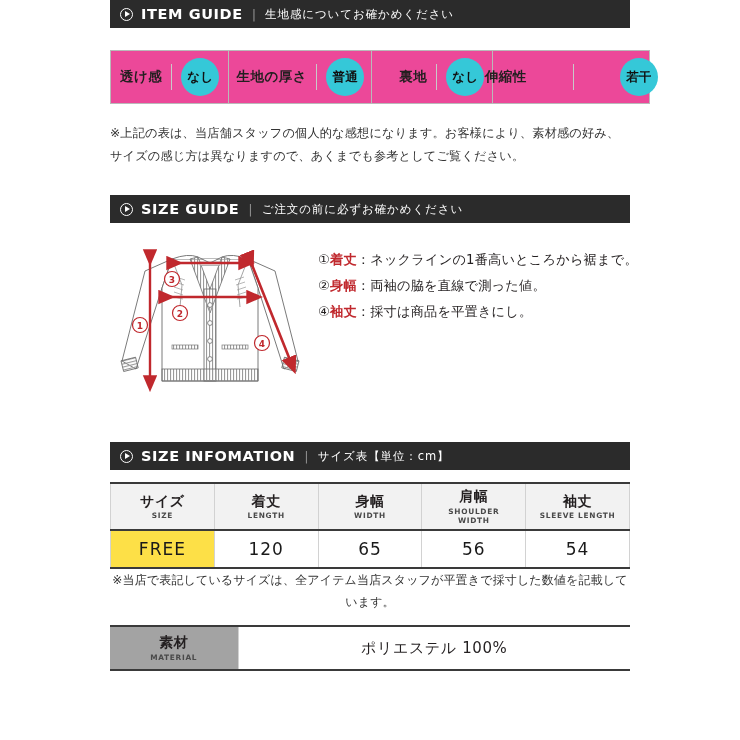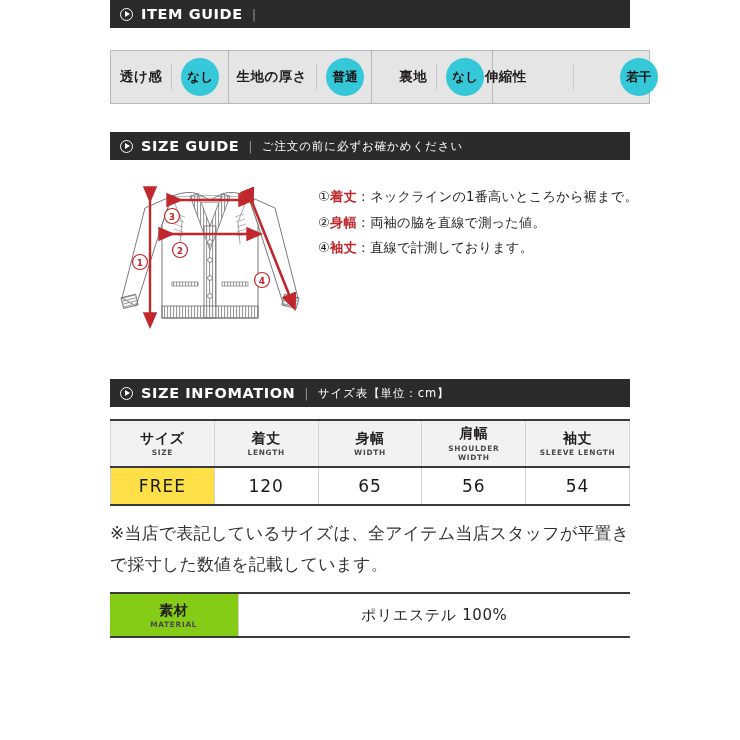--- a/index.html
+++ b/index.html
@@ -65,21 +65,21 @@
     width: 520px;
   }
   .attr-cell {
     border: 1px solid #b9b9b9;
     margin-right: -1px;
     height: 54px;
     display: flex;
     align-items: center;
     justify-content: center;
     padding: 0 9px;
-    background: #e5e5e5;
+    background: #ec4899;
   }
   .attr-cell:nth-child(1) { width: 120px; }
   .attr-cell:nth-child(2) { width: 144px; }
   .attr-cell:nth-child(3) { width: 122px; padding-left: 28px; }
   .attr-cell:nth-child(4) { width: 158px; gap: 37px; }
   .attr-label {
     font-size: 13.5px;
     font-weight: bold;
     letter-spacing: 0.5px;
     white-space: nowrap;
@@ -109,22 +109,22 @@
   .note {
     font-size: 12.2px;
     line-height: 1.85;
     letter-spacing: 0.15px;
     color: #333;
     width: 520px;
   }
   .note-fabric { margin-top: 18px; }
   .note-measure { margin-top: 14px; }
   .note-table {
-    margin-top: 12px;
-    font-size: 17px;
+    text-align: center;
+    font-size: 12px;
   }
 
   
   .guide-area {
     display: flex;
     margin-top: 10px;
     width: 520px;
     align-items: flex-start;
   }
   .diagram { width: 200px; flex: 0 0 auto; }
@@ -193,41 +193,42 @@
   }
   .info-table.material { margin-top: 12px; }
   .info-table th, .info-table td {
     border-top: 2px solid #3a3a3a;
     border-bottom: 2px solid #3a3a3a;
     height: 44px;
     vertical-align: middle;
   }
   .info-table th {
     width: 128px;
-    background: #84cc16;
+    background: #a3a3a3;
     border-right: 1px solid #d2d2d2;
     text-align: center;
   }
   .info-table td {
     background: #ffffff;
     text-align: center;
     font-size: 15px;
     letter-spacing: 0.6px;
   }
 </style>
 </head>
 <body>
 
 <div class="page">
   <div class="wrap">
 
     <div class="bar">
       <span class="play-icon"></span>
       <span class="bar-title">ITEM GUIDE</span>
       <span class="bar-sep">|</span>
+      <span class="bar-sub">生地感についてお確かめください</span>
     </div>
 
     <div class="attr-row">
       <div class="attr-cell">
         <span class="attr-label">透け感</span>
         <span class="attr-divider"></span>
         <span class="attr-badge">なし</span>
       </div>
       <div class="attr-cell">
         <span class="attr-label">生地の厚さ</span>
@@ -239,20 +240,21 @@
         <span class="attr-divider"></span>
         <span class="attr-badge">なし</span>
       </div>
       <div class="attr-cell">
         <span class="attr-label">伸縮性</span>
         <span class="attr-divider"></span>
         <span class="attr-badge">若干</span>
       </div>
     </div>
 
+    <div class="note note-fabric">※上記の表は、当店舗スタッフの個人的な感想になります。お客様により、素材感の好み、サイズの感じ方は異なりますので、あくまでも参考としてご覧ください。</div>
 
     <div class="bar" style="margin-top:28px;">
       <span class="play-icon"></span>
       <span class="bar-title">SIZE GUIDE</span>
       <span class="bar-sep">|</span>
       <span class="bar-sub">ご注文の前に必ずお確かめください</span>
     </div>
 
     <div class="guide-area">
       <div class="diagram">
@@ -334,21 +336,21 @@
       </div>
 
       <div class="legend">
         <div class="legend-line">
           <span>①</span><span class="legend-key">着丈</span><span>：</span><span>ネックラインの1番高いところから裾まで。</span>
         </div>
         <div class="legend-line">
           <span>②</span><span class="legend-key">身幅</span><span>：</span><span>両袖の脇を直線で測った値。</span>
         </div>
         <div class="legend-line">
-          <span>④</span><span class="legend-key">袖丈</span><span>：</span><span>直線で計測しております。</span>
+          <span>④</span><span class="legend-key">袖丈</span><span>：</span><span>採寸は商品を平置きにし。</span>
         </div>
       </div>
     </div>
 
 
     <div class="bar" style="margin-top:30px;">
       <span class="play-icon"></span>
       <span class="bar-title">SIZE INFOMATION</span>
       <span class="bar-sep">|</span>
       <span class="bar-sub">サイズ表【単位：cm】</span>

